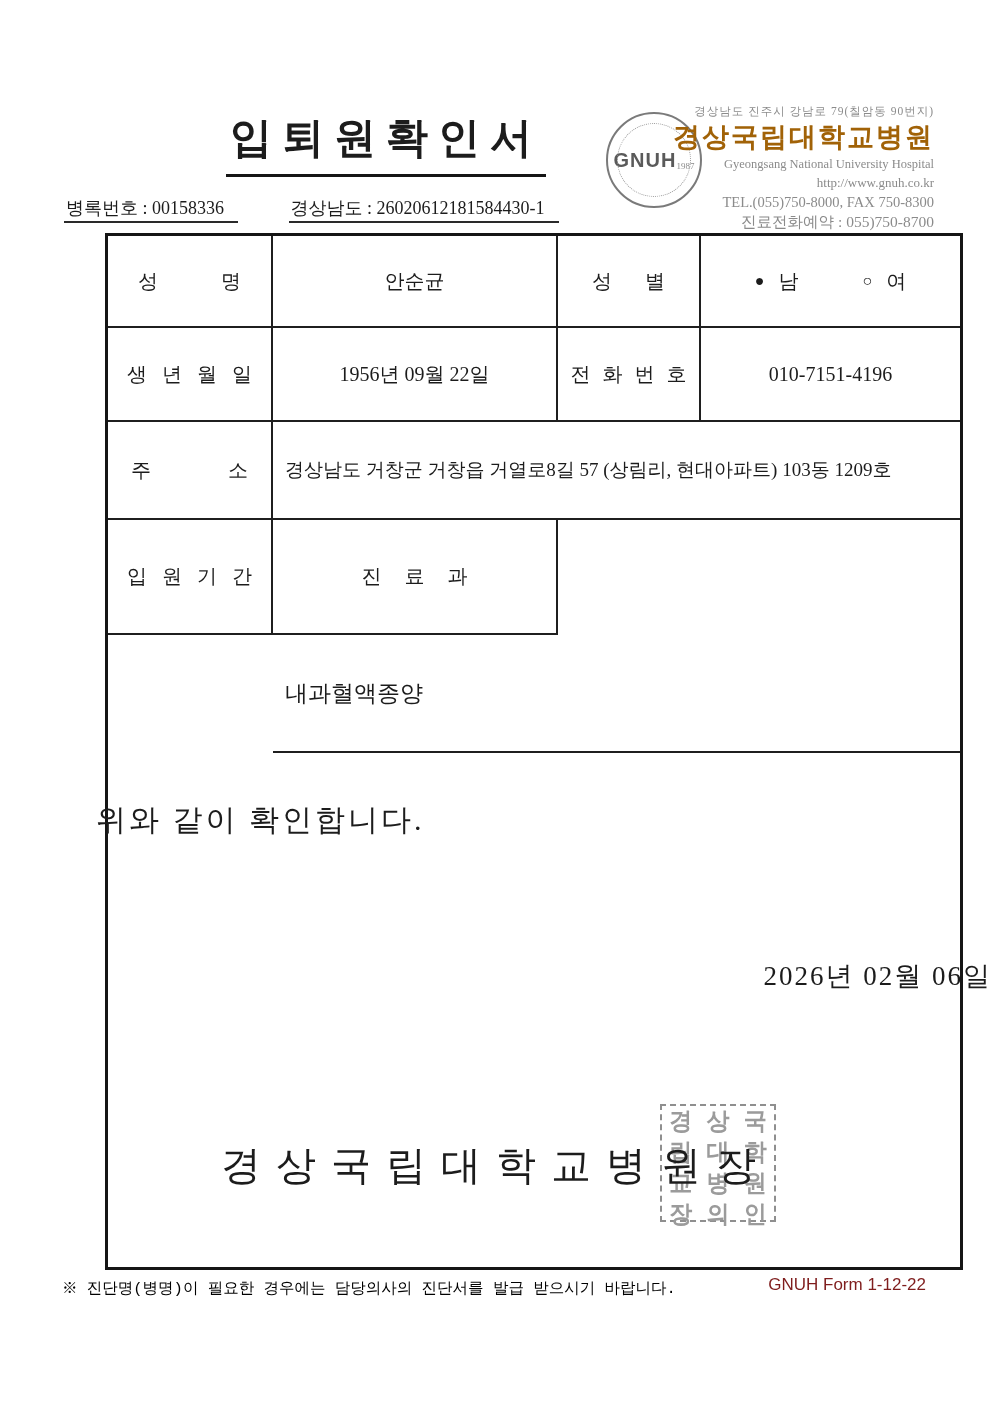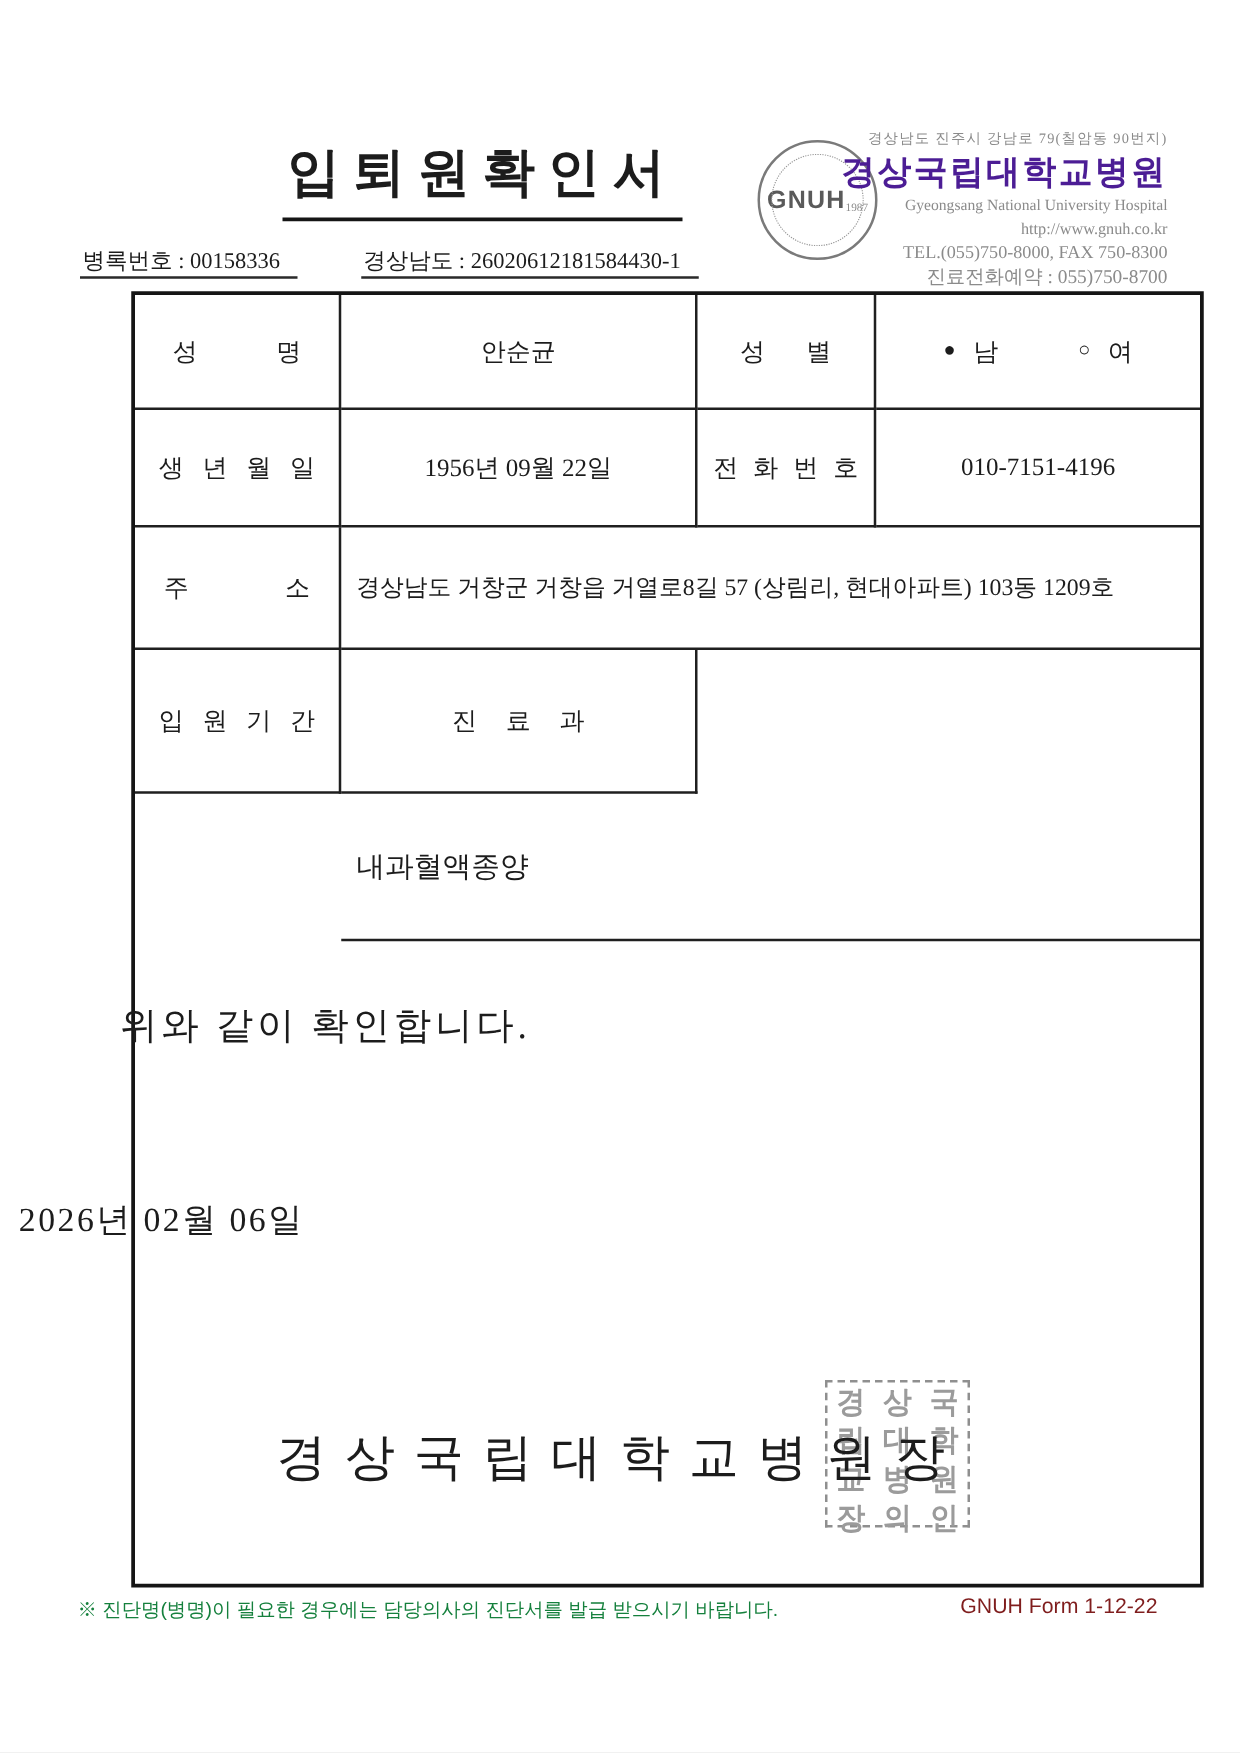--- a/index.html
+++ b/index.html
@@ -31,21 +31,21 @@
   .emblem .ring{
     position:absolute;inset:9px;border:1px dotted #9a9a9a;border-radius:50%;
   }
   .emblem .gnuh{font-size:20px;font-weight:bold;letter-spacing:1px;font-family:"Liberation Sans",sans-serif;}
   .emblem .year{font-size:9px;color:#8a8a8a;margin-top:12px;}
   .hosp-info{
     position:absolute;right:58px;top:104px;width:300px;
     text-align:right;color:#8b8b8b;line-height:1.25;
   }
   .hosp-info .addr{font-size:11.5px;letter-spacing:1px;}
-  .hosp-info .name{font-size:27px;font-weight:bold;color:#4c1d95;letter-spacing:2px;margin:3px 0 2px 0;white-space:nowrap;}
+  .hosp-info .name{font-size:27px;font-weight:bold;color:#a16207;letter-spacing:2px;margin:3px 0 2px 0;white-space:nowrap;}
   .hosp-info .en{font-size:12.5px;}
   .hosp-info .web{font-size:13px;margin-top:2px;}
   .hosp-info .tel{font-size:14.5px;margin-top:2px;}
   .hosp-info .resv{font-size:15.5px;margin-top:1px;}
   
   .numbers{position:absolute;left:64px;top:196px;font-size:18px;white-space:nowrap;}
   .numbers .seg{border-bottom:2px solid #2a2a2a;padding:0 14px 3px 2px;}
   .numbers .seg.serial{margin-left:46px;}
   
   .tbl{
@@ -73,34 +73,34 @@
   .ws-period{word-spacing:10px;}
   .ws-dept{word-spacing:18px;}
   .addr-val{font-size:19px;padding-left:12px;}
   .period-val{font-size:21px;padding-left:14px;white-space:pre;}
   .dept-val{font-size:23px;padding-left:12px;}
   .sex-val{display:flex;align-items:center;gap:14px;}
   .sex-val .gap{width:36px;}
   .radio{font-size:16px;line-height:1;}
   
   .statement{position:absolute;left:96px;top:800px;font-size:30px;letter-spacing:3px;}
-  .issue-date{position:absolute;left:0;right:0;top:958px;text-align:left;font-size:27px;letter-spacing:2px;padding-left:15px;}
+  .issue-date{position:absolute;left:0;right:0;top:958px;text-align:right;font-size:27px;letter-spacing:2px;padding-left:15px;}
   .issuer{
     position:absolute;left:0;right:0;top:1138px;text-align:center;
     font-size:40px;letter-spacing:15px;white-space:nowrap;z-index:2;
   }
   .seal{
     position:absolute;left:660px;top:1104px;width:116px;height:118px;
     box-sizing:border-box;border:2px dashed #8f8f8f;
     display:grid;grid-template-columns:repeat(3,1fr);grid-template-rows:repeat(4,1fr);
     z-index:1;color:#9b9b9b;
   }
   .seal span{display:flex;align-items:center;justify-content:center;font-size:23px;font-weight:bold;transform:scaleY(1.05);}
   
-  .foot-note{position:absolute;left:62px;top:1278px;font-size:15.5px;color:#15803d;font-family:Liberation Sans, sans-serif;}
+  .foot-note{position:absolute;left:62px;top:1278px;font-size:15.5px;color:#000000;font-family:Liberation Mono, monospace;}
   .form-no{position:absolute;right:66px;top:1275px;font-size:17px;color:#7f1d1d;font-family:"Liberation Sans",sans-serif;}
 </style>
 </head>
 <body>
 
 <div class="page">
 
   <div class="doc-title">입퇴원확인서</div>
 
   <div class="emblem">

